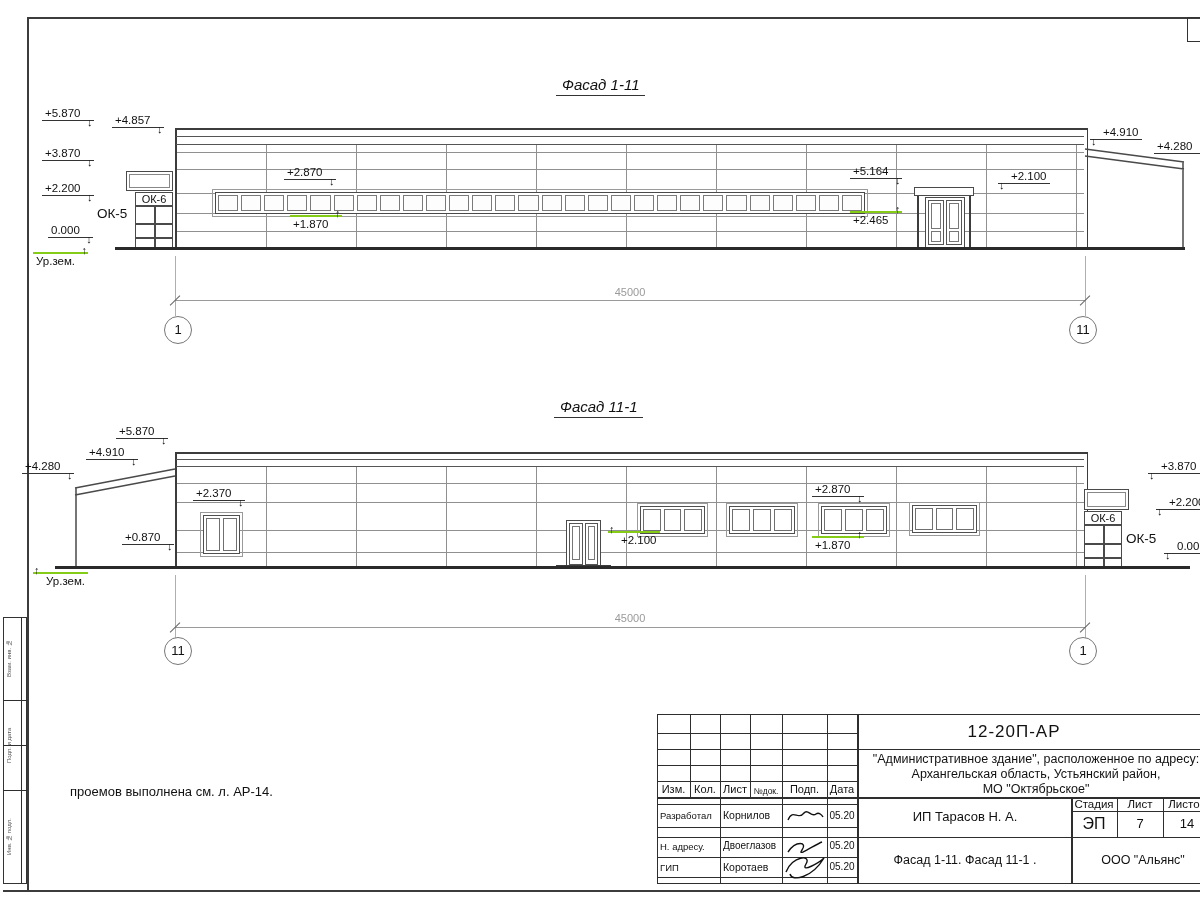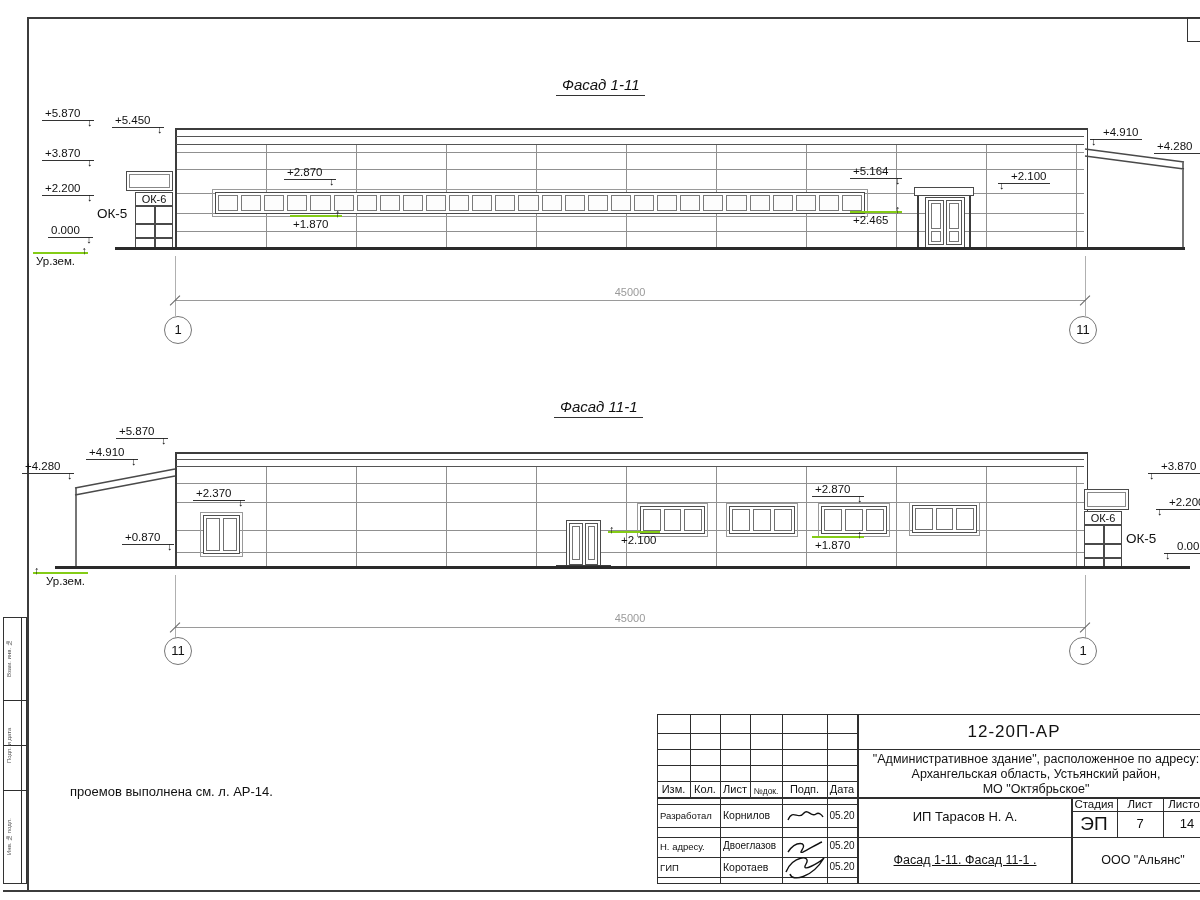--- a/index.html
+++ b/index.html
@@ -162,21 +162,21 @@
     </div>
 </div>
 
 <div class="lnt" style="left:115px;top:247px;width:1070px;height:3px;"></div>
 
 <div class="mk" style="left:42px;top:107px;"><span class="mt">+5.870</span><span class="ma">↓</span></div>
 <div class="mk" style="left:42px;top:147px;"><span class="mt">+3.870</span><span class="ma">↓</span></div>
 <div class="mk" style="left:42px;top:182px;"><span class="mt">+2.200</span><span class="ma">↓</span></div>
 <div class="mk" style="left:48px;top:224px;"><span class="mt">0.000</span><span class="ma">↓</span></div>
 <div class="mk up" style="left:33px;top:252px;"><span class="mt">Ур.зем.</span><span class="ma">↑</span></div>
-<div class="mk" style="left:112px;top:114px;"><span class="mt">+5.450</span><span class="ma">↓</span></div>
+<div class="mk" style="left:112px;top:114px;"><span class="mt">+4.857</span><span class="ma">↓</span></div>
 <div class="mk" style="left:284px;top:166px;"><span class="mt">+2.870</span><span class="ma">↓</span></div>
 <div class="mk up" style="left:290px;top:215px;"><span class="mt">+1.870</span><span class="ma">↑</span></div>
 <div class="mk" style="left:850px;top:165px;"><span class="mt">+5.164</span><span class="ma">↓</span></div>
 <div class="mk up" style="left:850px;top:211px;"><span class="mt">+2.465</span><span class="ma">↑</span></div>
 <div class="mk al" style="left:998px;top:170px;"><span class="mt">+2.100</span><span class="ma">↓</span></div>
 <div class="mk al" style="left:1090px;top:126px;"><span class="mt">+4.910</span><span class="ma">↓</span></div>
 <div class="mk" style="left:1154px;top:140px;"><span class="mt">+4.280</span><span class="ma">↓</span></div>
 
 <div class="ext" style="left:175px;top:256px;height:60px;"></div>
 <div class="ext" style="left:1085px;top:256px;height:60px;"></div>
@@ -328,25 +328,25 @@
 <div class="tbcell" style="left:660px;top:810px;width:60px;height:14px;font-size:9.5px;text-align:left;">Разработал</div>
 <div class="tbcell" style="left:723px;top:809px;width:58px;height:14px;font-size:10.5px;text-align:left;">Корнилов</div>
 <div class="tbcell" style="left:827px;top:810px;width:30px;height:13px;font-size:10px;">05.20</div>
 <div class="tbcell" style="left:660px;top:841px;width:60px;height:14px;font-size:9.5px;text-align:left;">Н. адресу.</div>
 <div class="tbcell" style="left:723px;top:840px;width:59px;height:14px;font-size:10px;text-align:left;">Двоеглазов</div>
 <div class="tbcell" style="left:827px;top:840px;width:30px;height:13px;font-size:10px;">05.20</div>
 <div class="tbcell" style="left:660px;top:862px;width:60px;height:14px;font-size:9.5px;text-align:left;">ГИП</div>
 <div class="tbcell" style="left:723px;top:861px;width:59px;height:14px;font-size:10.5px;text-align:left;">Коротаев</div>
 <div class="tbcell" style="left:827px;top:861px;width:30px;height:13px;font-size:10px;">05.20</div>
 <div class="tbcell" style="left:860px;top:797px;width:210px;height:40px;font-size:13px;line-height:40px;">ИП Тарасов Н. А.</div>
-<div class="tbcell" style="left:860px;top:837px;width:210px;height:47px;font-size:12.5px;line-height:47px;text-decoration:underline;">Фасад 1-11. Фасад 11-1 .</div>
+<div class="tbcell" style="left:860px;top:837px;width:210px;height:47px;font-size:12.5px;line-height:47px;">Фасад 1-11. Фасад 11-1 .</div>
 <div class="tbcell" style="left:1071px;top:798px;width:46px;height:13px;font-size:11.5px;">Стадия</div>
 <div class="tbcell" style="left:1117px;top:798px;width:46px;height:13px;font-size:11.5px;">Лист</div>
 <div class="tbcell" style="left:1163px;top:798px;width:48px;height:13px;font-size:11.5px;">Листов</div>
-<div class="tbcell" style="left:1071px;top:812px;width:46px;height:24px;font-size:19px;line-height:24px;">ЭП</div>
+<div class="tbcell" style="left:1071px;top:812px;width:46px;height:24px;font-size:16px;line-height:24px;">ЭП</div>
 <div class="tbcell" style="left:1117px;top:812px;width:46px;height:24px;font-size:13px;line-height:24px;">7</div>
 <div class="tbcell" style="left:1163px;top:812px;width:48px;height:24px;font-size:13px;line-height:24px;">14</div>
 <div class="tbcell" style="left:1073px;top:837px;width:140px;height:47px;font-size:12.5px;line-height:47px;">ООО "Альянс"</div>
 
 <svg class="abs" style="left:785px;top:806px;" width="40" height="18" viewBox="0 0 40 18">
   <path d="M3,14 C8,2 13,15 19,7 C23,2 26,12 31,8 C34,6 37,9 38,11" stroke="#111" stroke-width="1.4" fill="none"></path>
 </svg>
 <svg class="abs" style="left:782px;top:838px;" width="46" height="44" viewBox="0 0 46 44">
   <path d="M6,14 C14,2 26,4 20,12 C14,20 34,6 40,4 M4,34 C10,18 30,16 24,26 C18,36 38,24 42,20 C30,40 10,44 8,36" stroke="#111" stroke-width="1.4" fill="none"></path>
 </svg>

